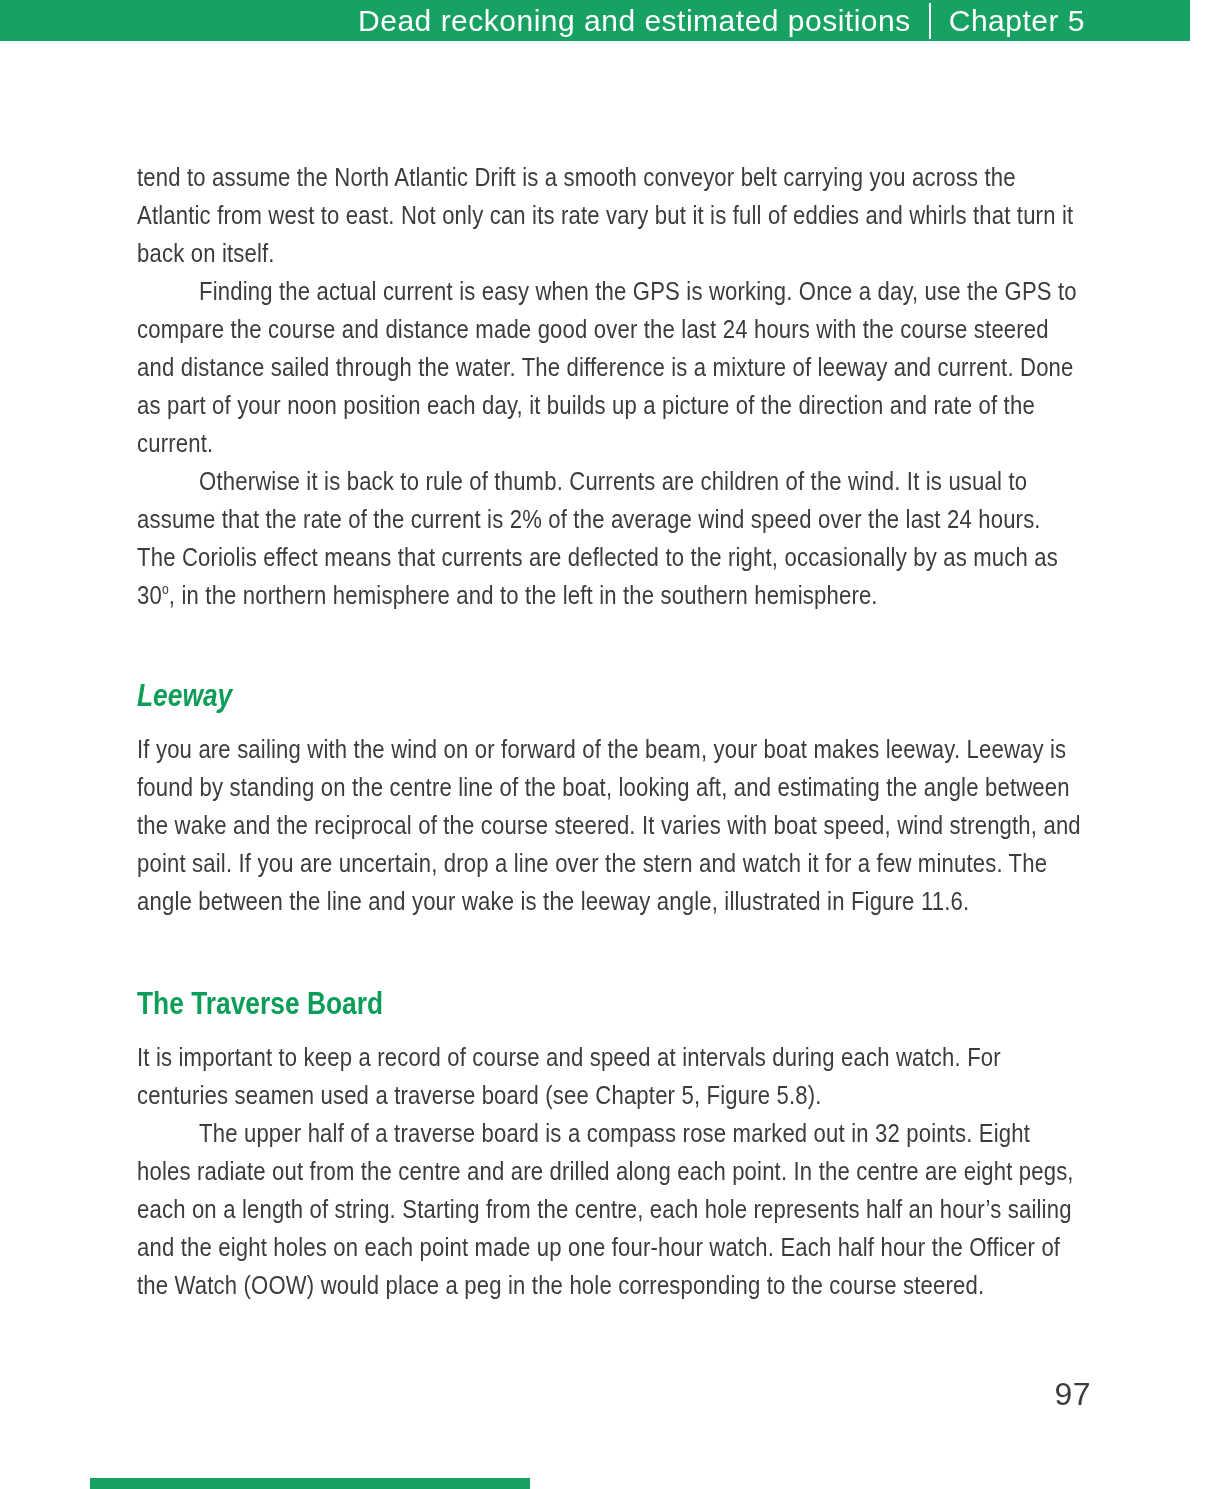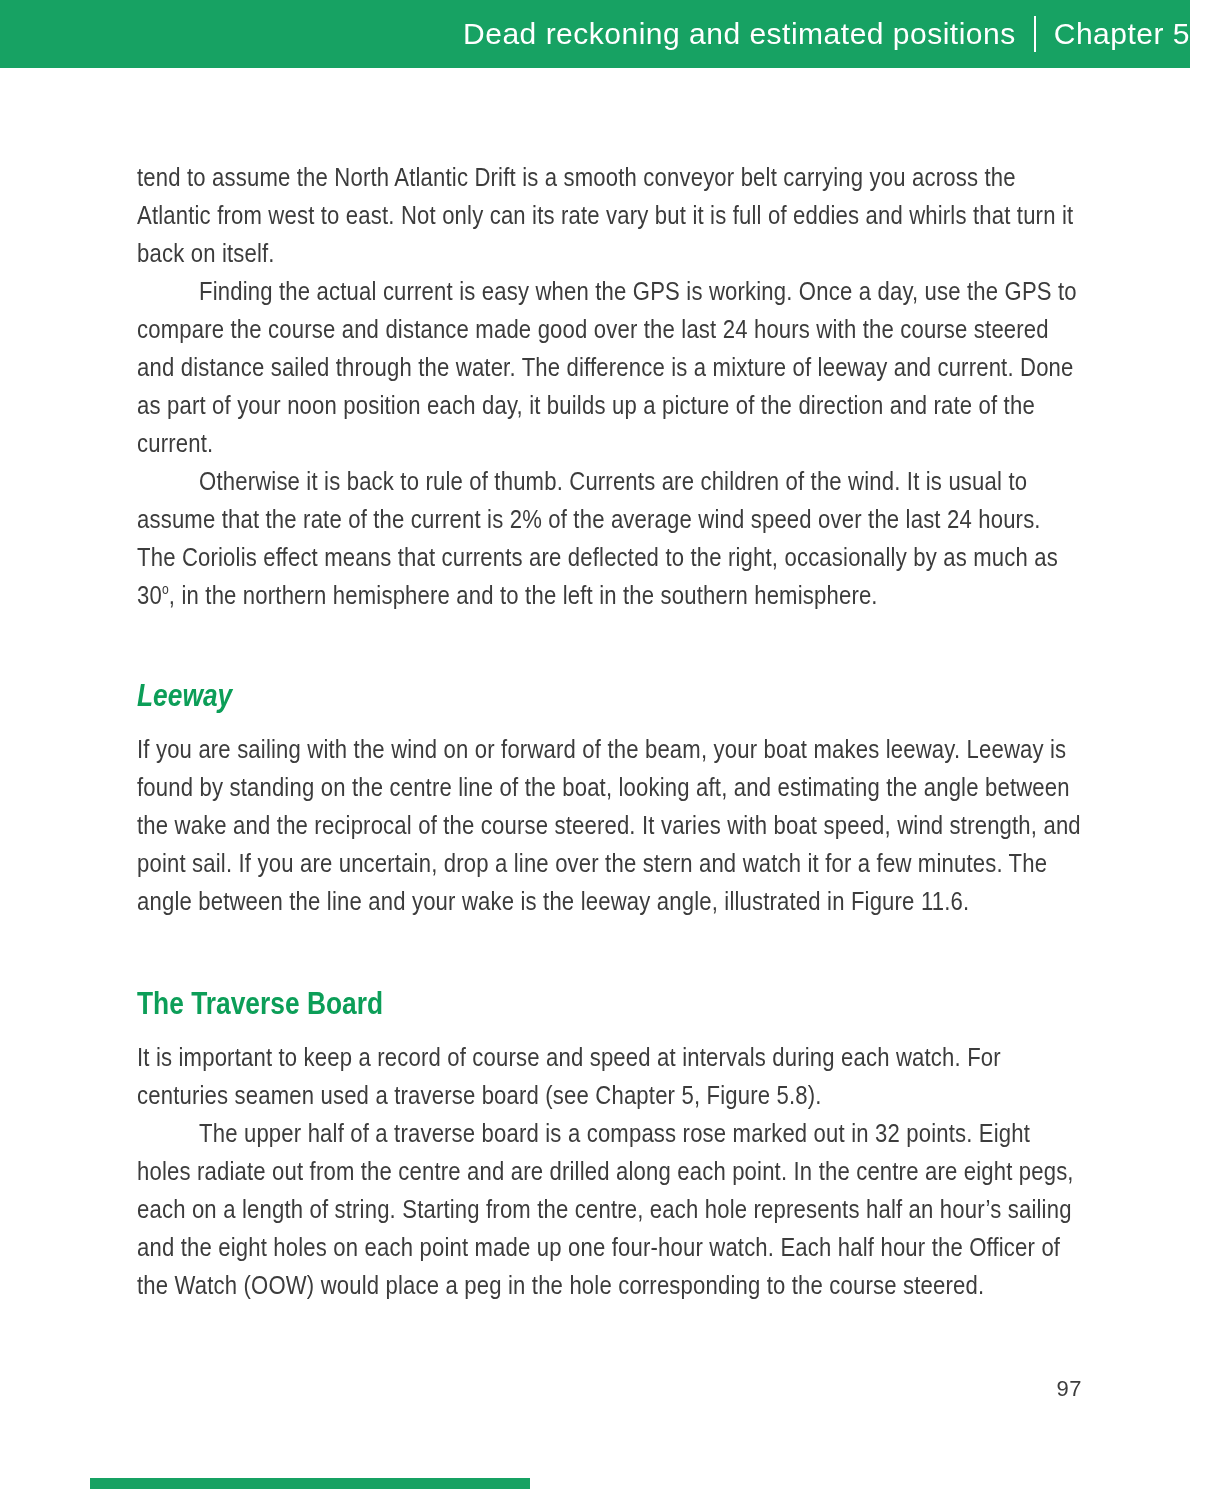--- a/index.html
+++ b/index.html
@@ -7,24 +7,24 @@
     position:relative;
     width:1205px; height:1489px;
     background:#ffffff;
     overflow:hidden;
     font-family:"Liberation Sans", sans-serif;
   }
 
   
   .chapter-bar {
     position:absolute; top:0; left:0;
-    width:1190px; height:68px;
+    width:1190px; height:41px;
     background:var(--bar-green,#17a263);
     display:flex; align-items:center; justify-content:flex-end;
-    box-sizing:border-box; 
+    box-sizing:border-box; padding-right:105px;
   }
   .bar-text {
     display:flex; align-items:center;
     color:#ffffff;
     font-size:30px; font-weight:400; letter-spacing:0.5px;
     white-space:nowrap;
   }
   .bar-sep {
     width:2px; height:36px; background:#ffffff;
     margin:0 18px; display:inline-block;
@@ -48,22 +48,22 @@
   .sec-heading {
     color:var(--heading-green,#0c9e58);
     font-size:31px; font-weight:bold;
     margin:64px 0 16px 0;
   }
   .sec-heading.italic { font-style:italic; }
   .sec-heading.second { margin-top:66px; }
 
   
   .page-number {
-    position:absolute; top:1376px; right:123px;
-    font-size:22px; color:var(--body-text,#3c3c3c);
+    position:absolute; top:1376px; right:114px;
+    font-size:32px; color:var(--body-text,#3c3c3c);
     letter-spacing:0.5px;
   }
   .footer-accent-bar {
     position:absolute; left:90px; bottom:0;
     width:440px; height:11px;
     background:var(--bar-green,#17a263);
   }
 </style>
 </head>
 <body>

